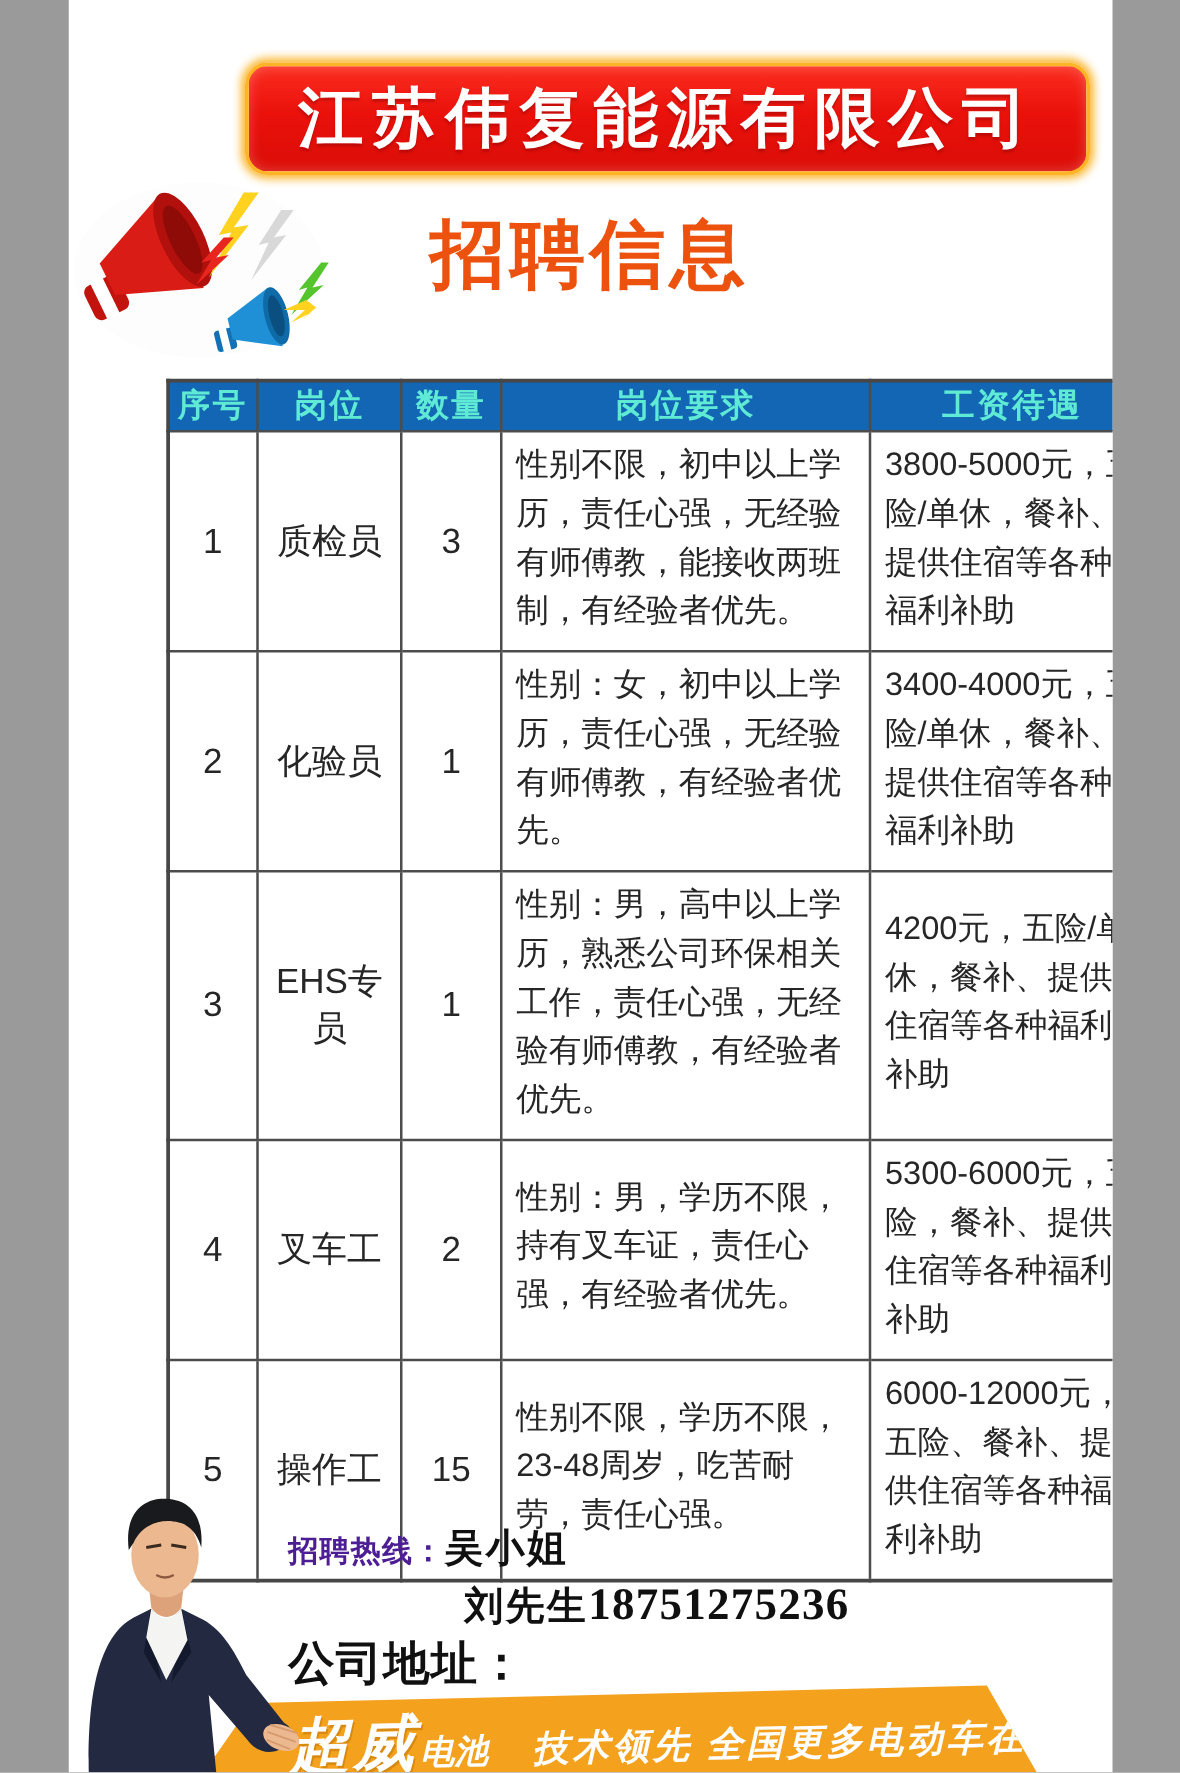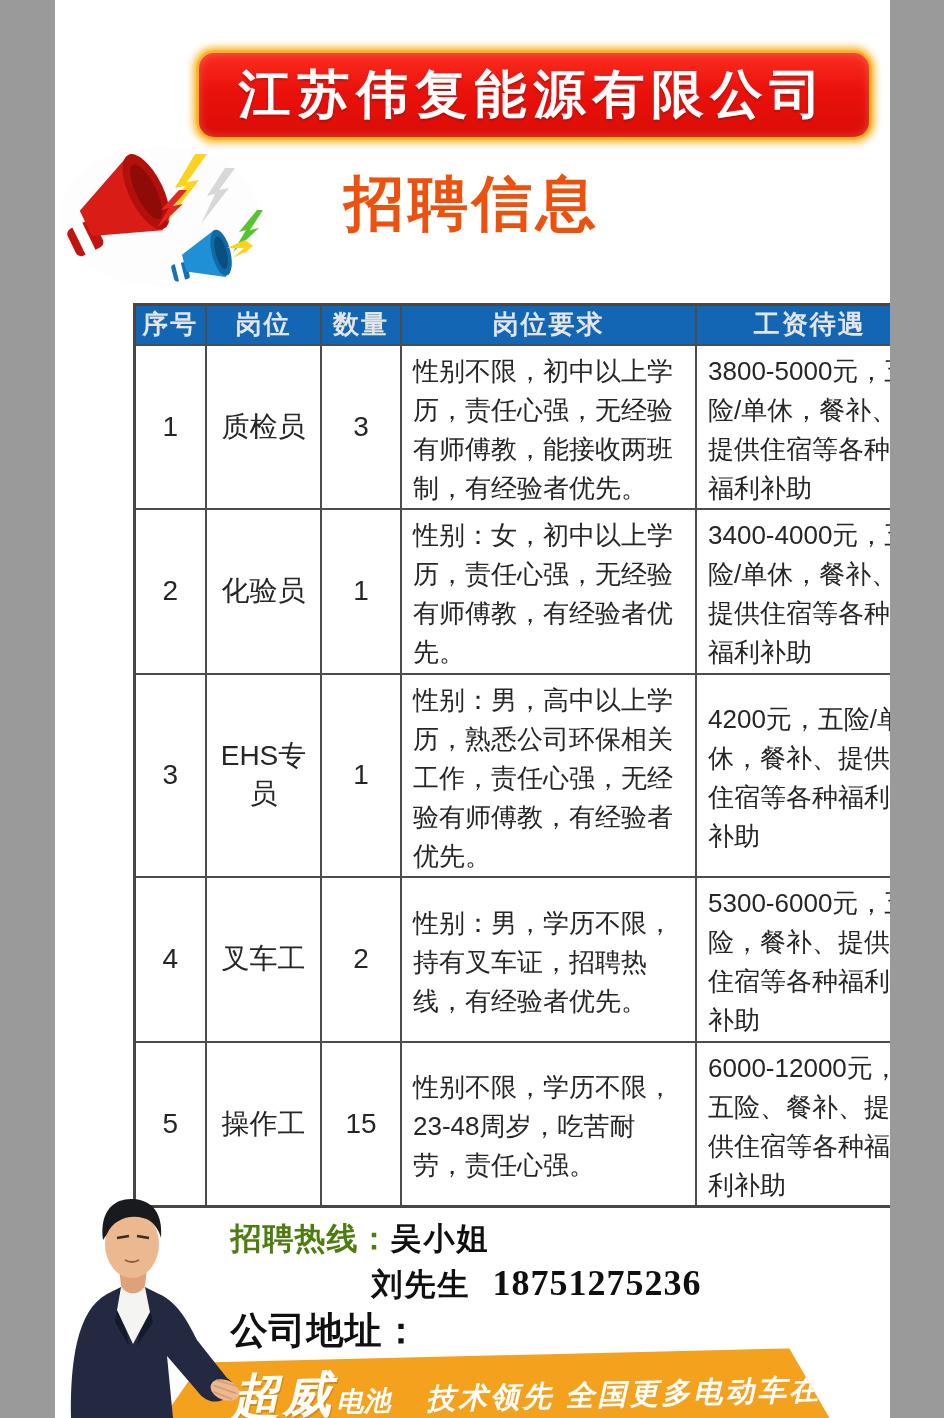--- a/index.html
+++ b/index.html
@@ -33,37 +33,37 @@
   }
 
   
   table.jobs {
     position:absolute; left:78px; top:303px; width:790px;
     border-collapse:collapse; table-layout:fixed;
     border:3px solid #474747;
   }
   table.jobs th, table.jobs td { border:2px solid #4c4c4c; }
   table.jobs th {
-    background:#1266b3; color:#e5e5e5; font-size:26px; font-weight:bold;
+    background:#1266b3; color:#5eead4; font-size:26px; font-weight:bold;
     height:40px; letter-spacing:2px;
   }
   table.jobs td { color:#262626; vertical-align:middle; background:#ffffff; }
   td.c-no, td.c-pos, td.c-cnt { text-align:center; font-size:28px; }
-  td.c-req, td.c-sal { font-size:26px; line-height:39px; padding:6px 10px 0 11px; text-align:left; }
+  td.c-req, td.c-sal { font-size:26px; line-height:39px; padding:6px 10px 12px 11px; text-align:left; }
   tr.r1 td { height:160px; } tr.r2 td { height:165px; } tr.r3 td { height:170px; }
   tr.r4 td { height:165px; } tr.r5 td { height:165px; }
 
   
   .contact-line { position:absolute; display:flex; align-items:baseline; white-space:nowrap; font-weight:bold; color:#101010; }
   .l1 { left:176px; top:1218px; }
   .l2 { left:317px; top:1262px; }
   .l3 { left:176px; top:1306px; }
-  .hotline-label { color:#4d7c0f; font-size:31px; letter-spacing:1px; }
+  .hotline-label { color:#4c1d95; font-size:24px; letter-spacing:1px; }
   .addr-label { color:#101010; font-size:37px; letter-spacing:1px; }
-  .contact-name { font-size:31px; margin-right:22px; letter-spacing:2px; }
+  .contact-name { font-size:31px; letter-spacing:2px; }
   .phone { font-family:"Liberation Serif", serif; font-size:36px; letter-spacing:1px; }
   .addr-text { font-size:31px; letter-spacing:1px; }
 
   
   .brand-banner {
     position:absolute; left:96px; top:1344px; width:690px; height:74px;
     background:#f4a11d;
     clip-path:polygon(7.4% 25%, 92.6% 6%, 98.4% 100%, 1.8% 100%);
   }
   .banner-inner {
@@ -152,21 +152,21 @@
         <td class="c-no">3</td>
         <td class="c-pos">EHS专员</td>
         <td class="c-cnt">1</td>
         <td class="c-req">性别：男，高中以上学历，熟悉公司环保相关工作，责任心强，无经验有师傅教，有经验者优先。</td>
         <td class="c-sal">4200元，五险/单休，餐补、提供住宿等各种福利补助</td>
       </tr>
       <tr class="r4">
         <td class="c-no">4</td>
         <td class="c-pos">叉车工</td>
         <td class="c-cnt">2</td>
-        <td class="c-req">性别：男，学历不限，持有叉车证，招聘热线，有经验者优先。</td>
+        <td class="c-req">性别：男，学历不限，持有叉车证，责任心强，有经验者优先。</td>
         <td class="c-sal">5300-6000元，五险，餐补、提供住宿等各种福利补助</td>
       </tr>
       <tr class="r5">
         <td class="c-no">5</td>
         <td class="c-pos">操作工</td>
         <td class="c-cnt">15</td>
         <td class="c-req">性别不限，学历不限，23-48周岁，吃苦耐劳，责任心强。</td>
         <td class="c-sal">6000-12000元，五险、餐补、提供住宿等各种福利补助</td>
       </tr>
     </tbody>

